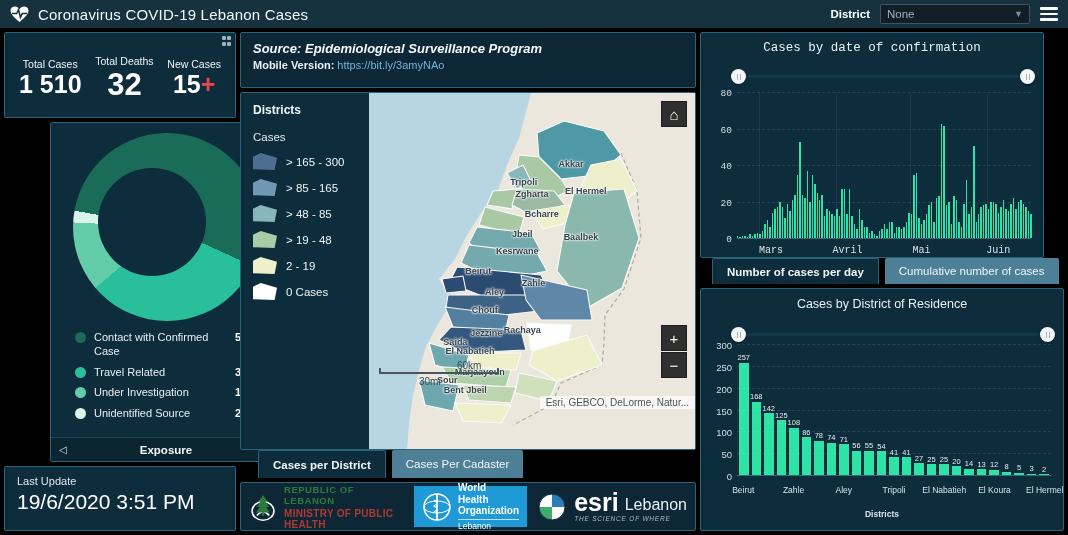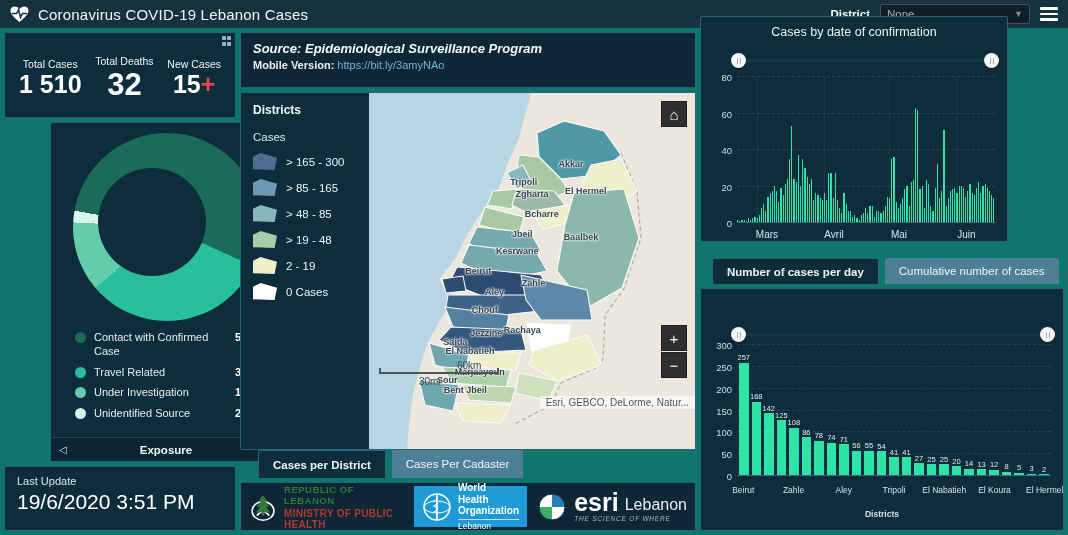--- a/index.html
+++ b/index.html
@@ -1,17 +1,17 @@
 <!DOCTYPE html>
 <html><head>
 <meta charset="utf-8">
 <style>
   html,body{margin:0;padding:0;background:#09424f;}
   *{box-sizing:border-box;}
-  #app{position:relative;width:1068px;height:535px;background:#0f766e;
+  #app{position:relative;width:1068px;height:535px;background:#000000;
        font-family:"Liberation Sans",sans-serif;color:#e9f1f4;overflow:hidden;}
 
   
   .topbar{position:absolute;left:0;top:0;width:1068px;height:28px;background:#16323e;
           display:flex;align-items:center;justify-content:space-between;padding:0 10px;}
   .brand{display:flex;align-items:center;gap:9px;}
   .brand .title{font-size:15px;letter-spacing:.2px;color:#f2f7f9;}
   .hdr-right{display:flex;align-items:center;gap:10px;}
   .hdr-right .lbl{font-size:11.5px;font-weight:bold;color:#fff;}
   .select{width:150px;height:20px;background:#121e27;border:1px solid #3e5663;border-radius:2px;
@@ -105,21 +105,21 @@
   .who{background:#1f9ad6;height:41px;display:flex;align-items:center;gap:6px;padding:0 8px;}
   .who-text .wt1{font-size:10px;font-weight:bold;color:#fff;line-height:1.15;}
   .who-text .wt3{font-size:8.5px;color:#fff;border-top:1px solid rgba(255,255,255,.7);margin-top:2px;padding-top:1px;}
   .esri-text{display:flex;flex-direction:column;}
   .esri-row{display:flex;align-items:flex-end;gap:6px;}
   .esri-name{font-size:25px;font-weight:bold;color:#fff;line-height:.9;}
   .esri-region{font-size:16px;color:#e8f0f4;}
   .esri-tag{font-size:6.5px;color:#aebcc4;letter-spacing:.8px;margin-top:1px;font-style:italic;}
 
   
-  #chart1{left:700px;top:16px;width:308px;height:226px;}
+  #chart1{left:700px;top:32px;width:344px;height:226px;font-family:Liberation Mono, monospace;}
   #chart2{left:700px;top:288px;width:364px;height:243px;}
   .ctitle{position:absolute;left:0;right:0;top:8px;text-align:center;font-size:12.5px;color:#e9f1f4;}
   .slider{position:absolute;left:34px;right:12px;height:14px;}
   #chart1 .slider{top:36px;} #chart2 .slider{top:38px;}
   .slider .track{position:absolute;left:0;right:0;top:6px;height:3px;background:#133947;border-radius:2px;}
   .handle{position:absolute;top:0;width:15px;height:15px;border-radius:50%;background:#f4f6f7;
           box-shadow:0 1px 2px rgba(0,0,0,.5);cursor:pointer;display:flex;align-items:center;justify-content:center;}
   .handle.left{left:-4px;} .handle.right{right:-4px;}
   .handle i{display:block;width:4px;height:6px;border-left:1.5px solid #a6b1b7;border-right:1.5px solid #a6b1b7;}
   .plot{position:absolute;left:36px;right:12px;}
@@ -534,20 +534,21 @@
         <span class="xlab" style="left: 88.9%;">Juin</span>
       </div>
   </div>
 
   <div class="tabs" id="charttabs">
       <div class="tab active">Number of cases per day</div>
       <div class="tab">Cumulative number of cases</div>
     </div>
 
   <div class="panel" id="chart2">
+    <div class="ctitle">Cases by District of Residence</div>
     <div class="slider">
       <div class="track"></div>
       <div class="handle left">
           <i></i>
         </div>
       <div class="handle right">
           <i></i>
         </div>
     </div>
     <div class="plot" id="plot2">

